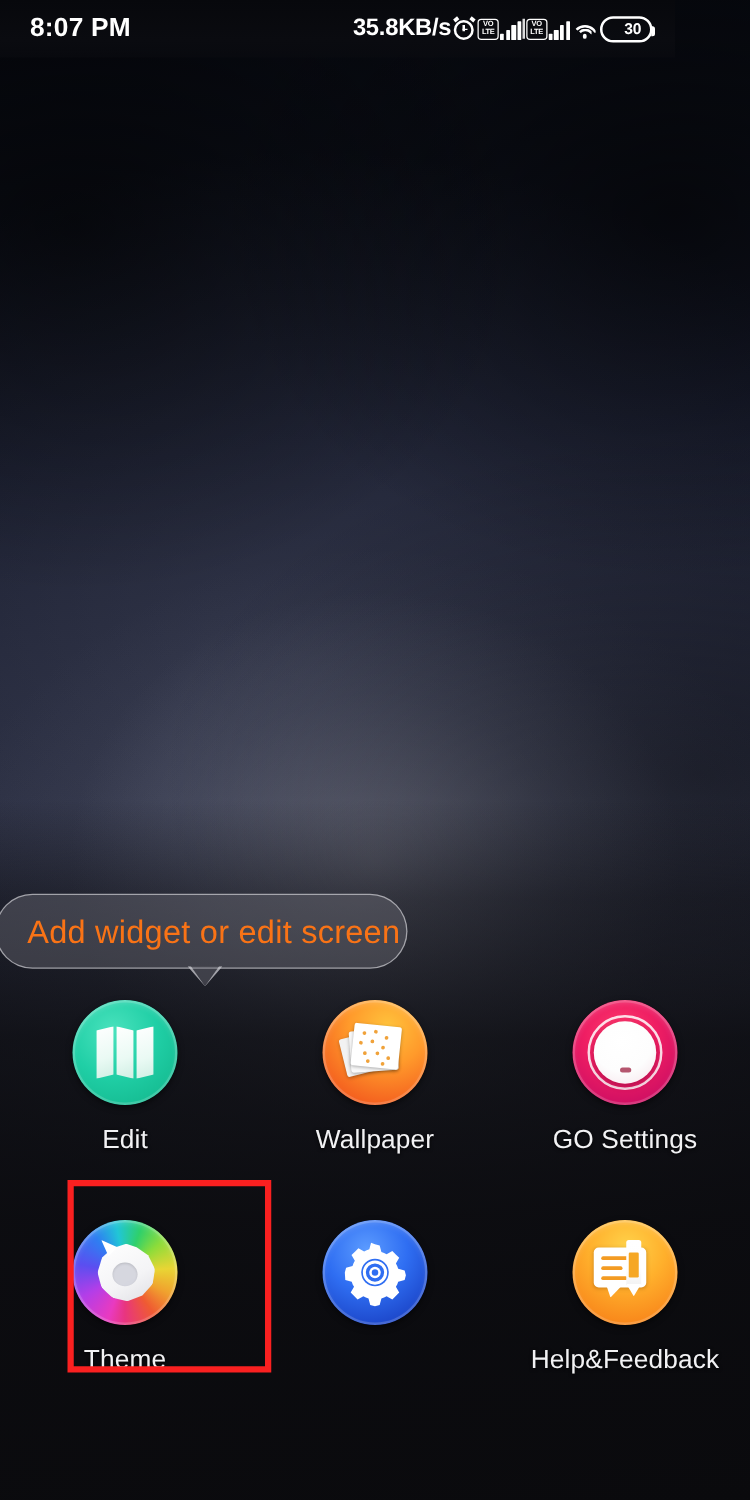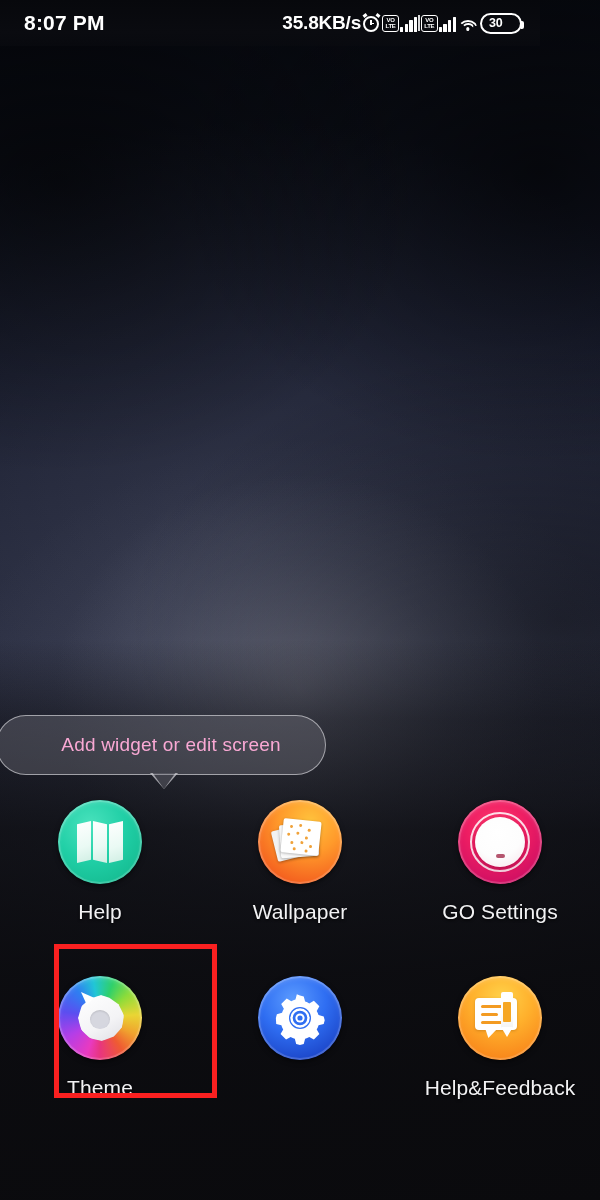--- a/index.html
+++ b/index.html
@@ -78,39 +78,39 @@
     border:2.1px solid #fff; border-bottom-color:transparent;
     border-left-color:transparent; border-right-color:transparent;
     border-radius:50% 50% 0 0 / 100% 100% 0 0;
   }
   .wifi-ico .a1{ width:21px; height:10px; }
   .wifi-ico .a2{ width:13.5px; height:6.5px; }
   .wifi-ico .dot{ position:absolute; left:50%; bottom:1px; transform:translateX(-50%); width:3.4px; height:3.4px; background:#fff; border-radius:50%; }
 
   .battery{
     min-width:42px; height:21px; border:2px solid #fff; border-radius:11px;
-    display:flex; align-items:center; justify-content:flex-start;
+    display:flex; align-items:center; justify-content:flex-end;
     padding:0 7px; position:relative;
   }
   .battery .pct{ font-size:12.5px; font-weight:bold; color:#fff; letter-spacing:-0.2px; }
   .battery:after{
     content:""; position:absolute; right:-4px; top:6px;
     width:3px; height:8px; background:#fff; border-radius:0 2px 2px 0;
   }
 
   
   #widget-tooltip{
     position:absolute; left:-4px; top:715px; width:330px; height:60px;
     border:1.4px solid rgba(222,222,228,0.62);
     border-radius:30px;
     background:rgba(112,112,122,0.40);
     display:flex; align-items:center; justify-content:center;
   }
   #widget-tooltip .ttl{
-    font-size:19px; color:#f9a8d4; letter-spacing:0.2px; padding-left:20px;
+    font-size:26px; color:#f97316; letter-spacing:0.2px; padding-left:20px;
   }
   #tooltip-tail{
     position:absolute; left:150px; top:773px; width:28px; height:16px;
     background:rgba(112,112,122,0.40);
     clip-path:polygon(0 0, 100% 0, 50% 100%);
   }
   #tooltip-tail:before{
     content:""; position:absolute; left:-1px; top:-1px; width:15px; height:17px;
     background:rgba(222,222,228,0.62);
     clip-path:polygon(0 0, 3px 0, 100% 100%, calc(100% - 3px) 100%);
@@ -318,21 +318,21 @@
 
   <div class="menu-item">
     <div class="icon-circle ic-edit">
       <div class="map">
           <i></i>
           <i></i>
           <i></i>
         </div>
       <div class="rim"></div>
     </div>
-    <div class="menu-label">Help</div>
+    <div class="menu-label">Edit</div>
   </div>
 
   <div class="menu-item">
     <div class="icon-circle ic-wall">
       <div class="card c1"></div>
       <div class="card c2"></div>
       <div class="card c3">
         <b style="left:7px;top:6px"></b>
           <b style="left:16px;top:4px"></b>
           <b style="left:25px;top:8px"></b>

